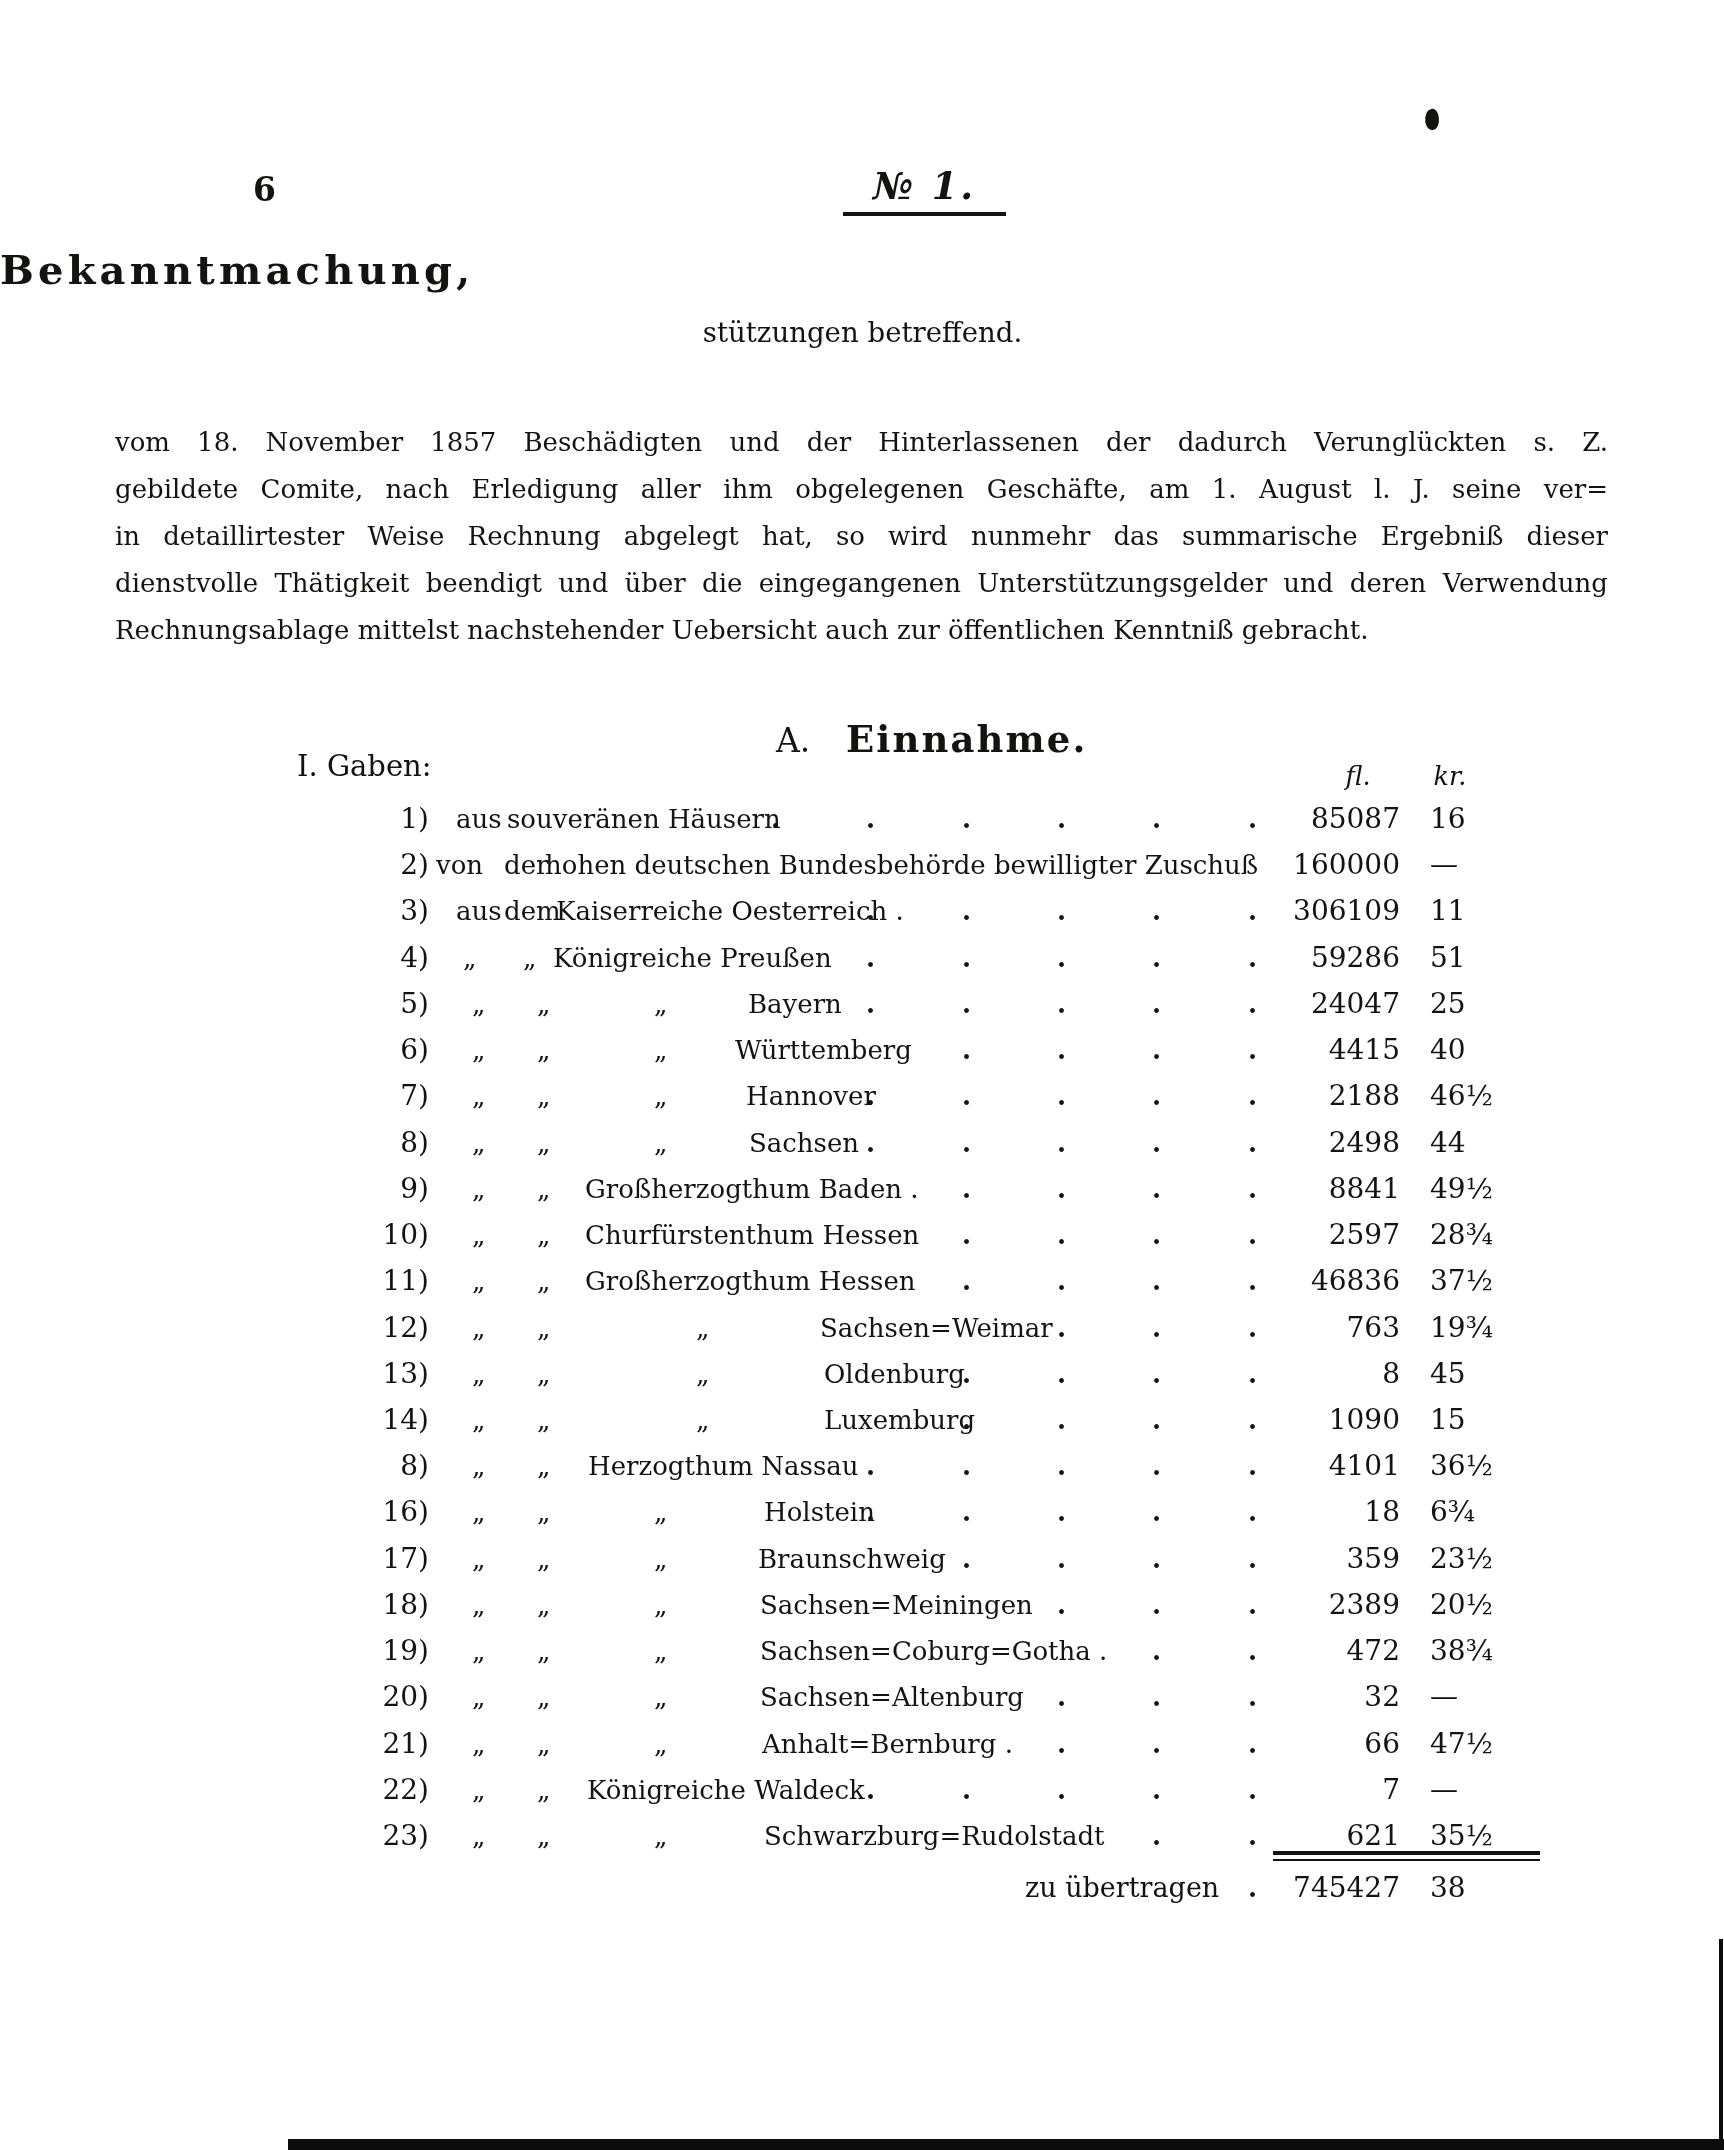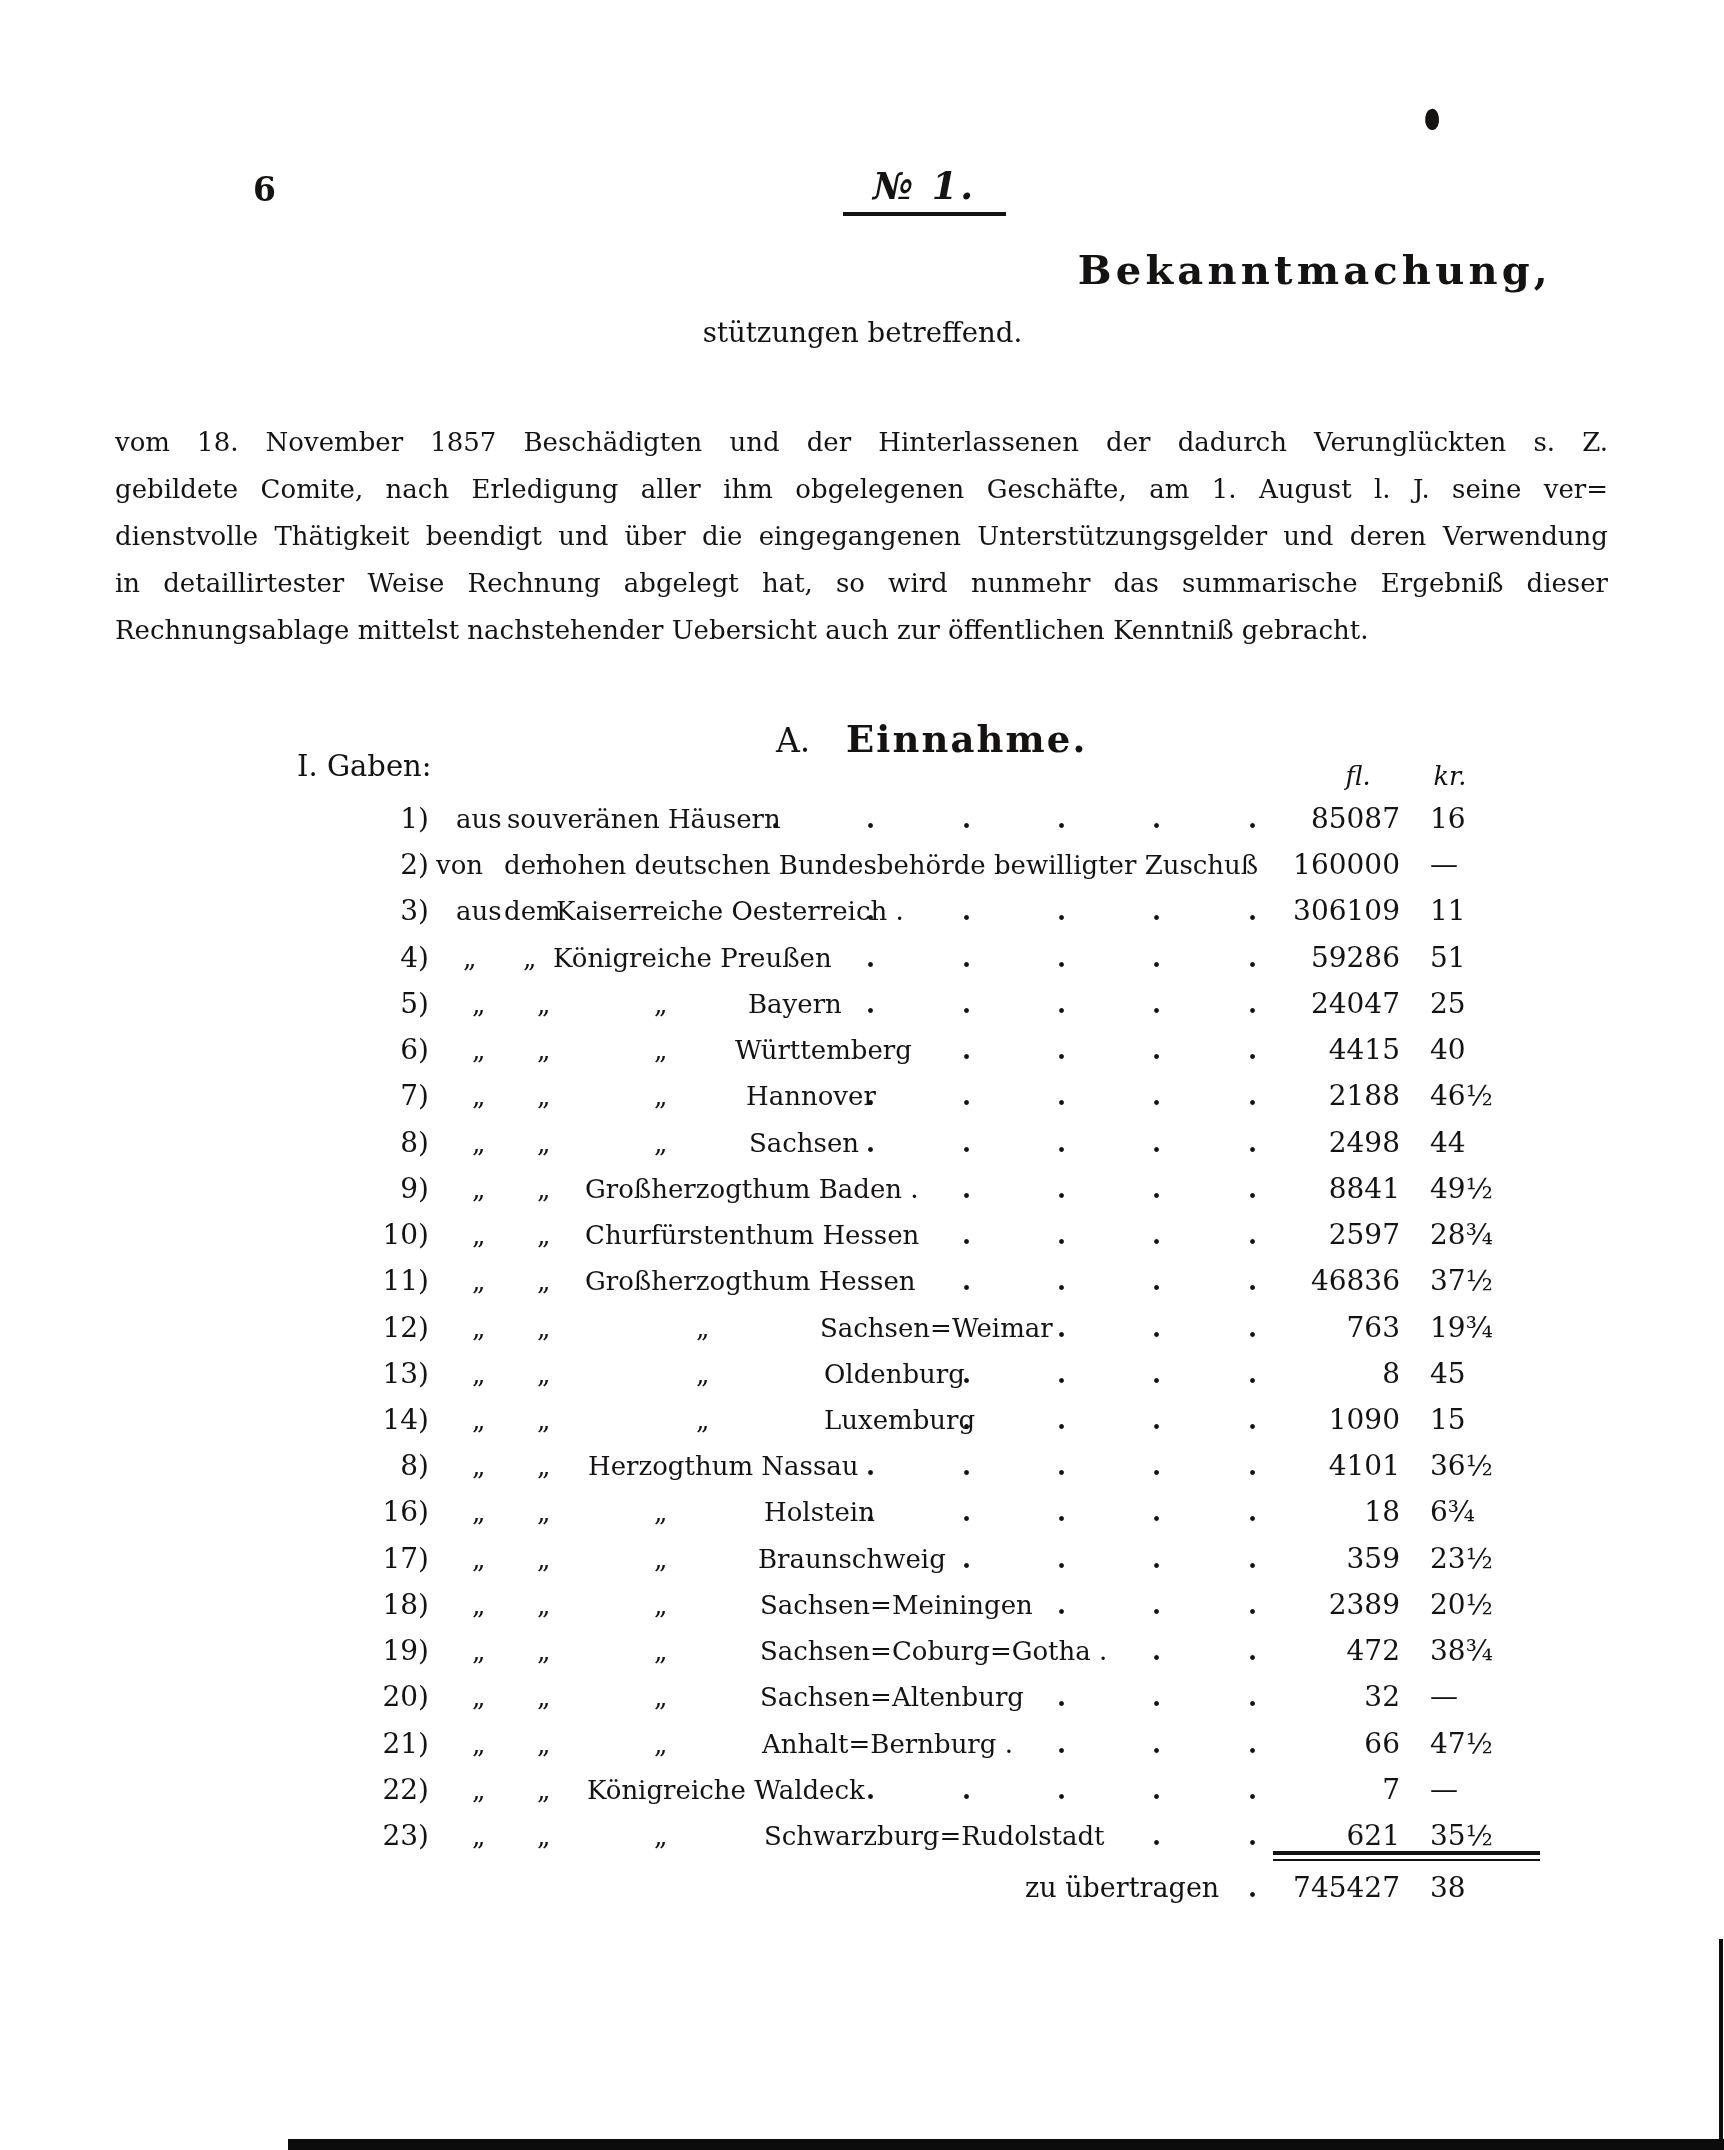--- a/index.html
+++ b/index.html
@@ -22,22 +22,22 @@
     left:246px;top:170px;width:37px;
     font-size:33px;font-weight:bold;text-align:center;
   }
   .issue-no{
     left:843px;top:164px;width:163px;height:45px;
     text-align:center;font-size:37px;font-weight:bold;font-style:italic;
     border-bottom:4.2px solid #151312;padding-bottom:2.8px;
     letter-spacing:2.8px;
   }
   .doc-title{
-    left:16px;top:246px;width:1536px;
-    text-align:right;font-size:40px;font-weight:bold;letter-spacing:4.2px;
+    left:0;top:246px;width:1536px;
+    text-align:left;font-size:40px;font-weight:bold;letter-spacing:4.2px;
   }
   .doc-subtitle{
     left:113px;top:310px;width:1499px;
     text-align:center;font-size:27.6px;line-height:45px;
   }
   
   .intro{
     left:115px;top:419px;width:1493px;
     font-size:26px;line-height:47px;
   }
@@ -79,22 +79,22 @@
 
   <div class="abs doc-title">Bekanntmachung,</div>
 
   <div class="abs doc-subtitle">
     <div>stützungen betreffend.</div>
   </div>
 
   <div class="abs intro">
     <div class="line">vom 18. November 1857 Beschädigten und der Hinterlassenen der dadurch Verunglückten s. Z.</div>
     <div class="line">gebildete Comite, nach Erledigung aller ihm obgelegenen Geschäfte, am 1. August l. J. seine ver=</div>
+    <div class="line">in detaillirtester Weise Rechnung abgelegt hat, so wird nunmehr das summarische Ergebniß dieser</div>
     <div class="line">dienstvolle Thätigkeit beendigt und über die eingegangenen Unterstützungsgelder und deren Verwendung</div>
-    <div class="line">in detaillirtester Weise Rechnung abgelegt hat, so wird nunmehr das summarische Ergebniß dieser</div>
     <div class="line last">Rechnungsablage mittelst nachstehender Uebersicht auch zur öffentlichen Kenntniß gebracht.</div>
   </div>
 
   <div class="abs section-letter">A.</div>
   <div class="abs section-title">Einnahme.</div>
 
   <div class="abs group-label">I. Gaben:</div>
   <div class="abs colhead fl">fl.</div>
   <div class="abs colhead kr">kr.</div>
 

